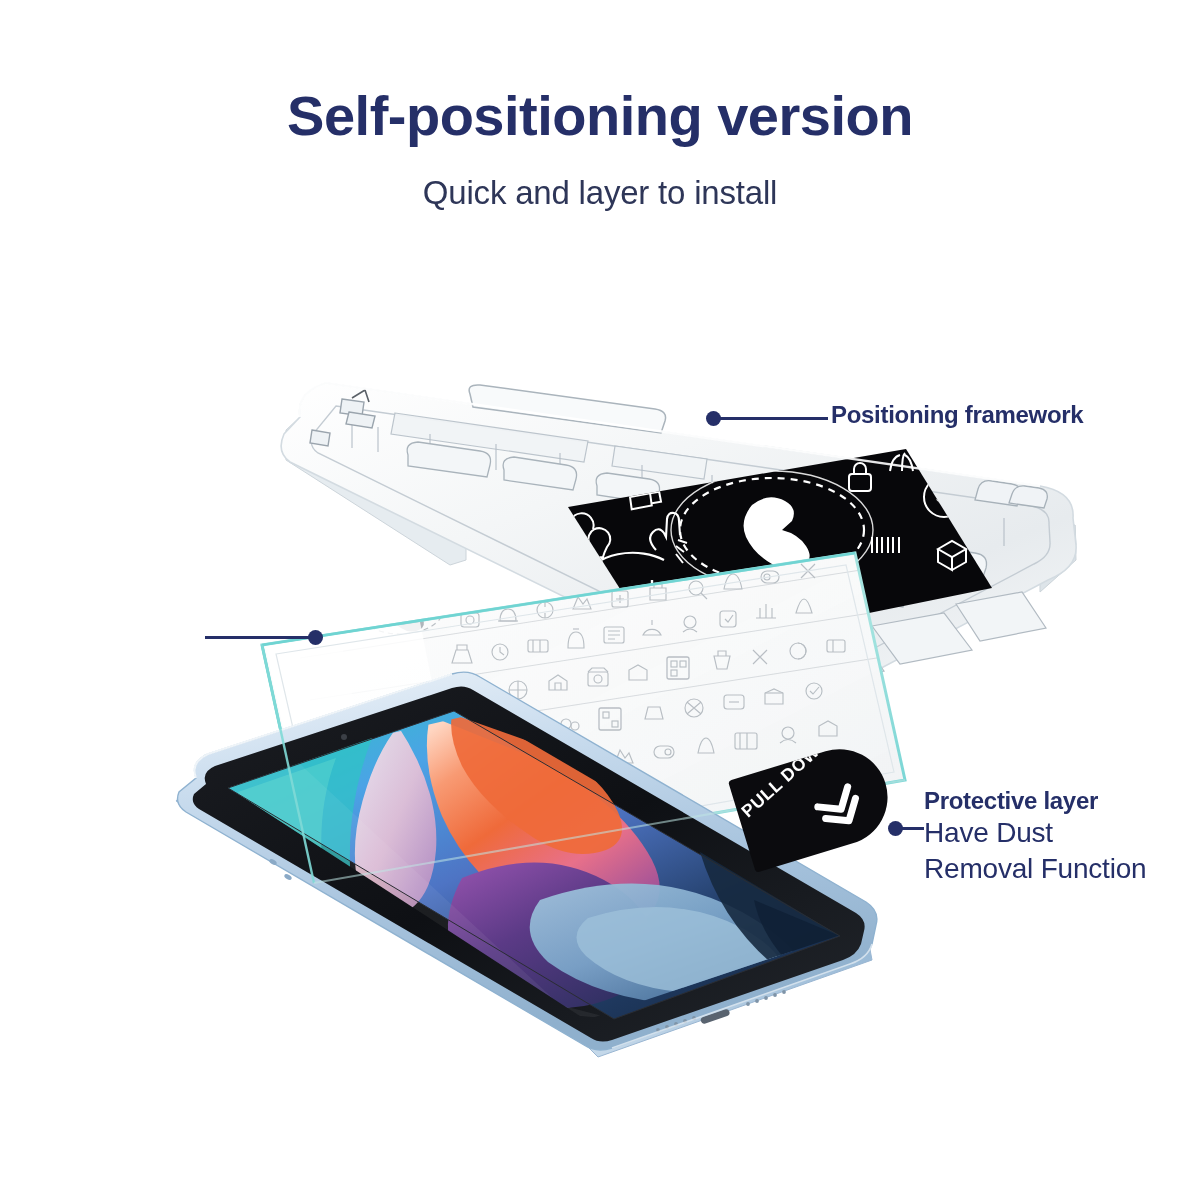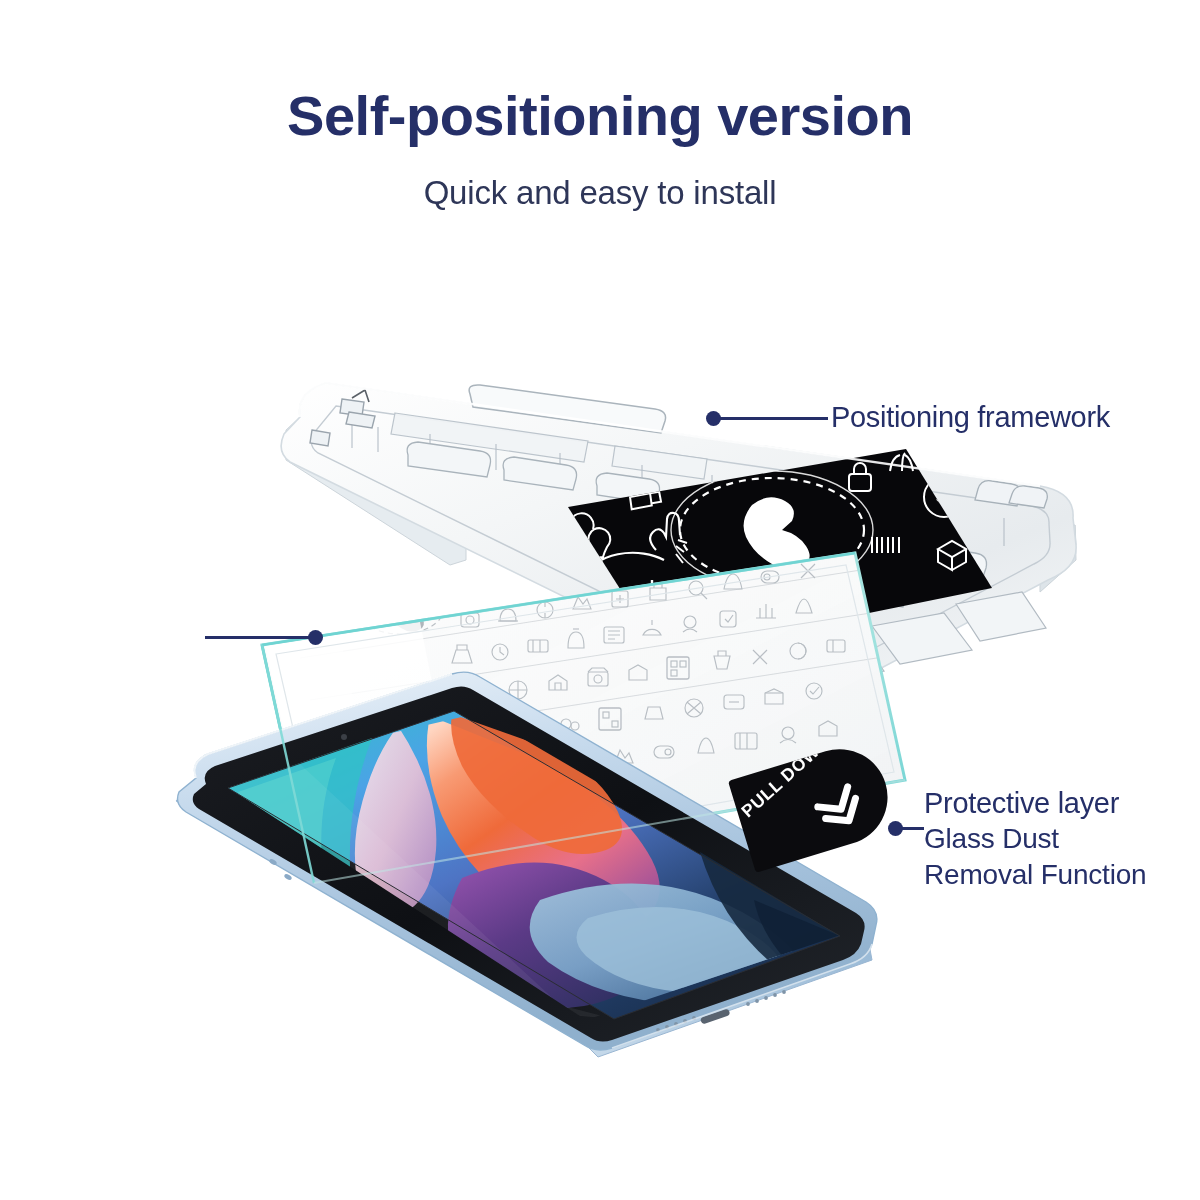--- a/index.html
+++ b/index.html
@@ -48,22 +48,22 @@
     pointer-events: none;
   }
 
   
   .callout {
     position: absolute;
     color: #252f68;
     white-space: nowrap;
   }
   .callout .cl-bold {
-    font-size: 29px;
-    font-weight: normal;
+    font-size: 24px;
+    font-weight: bold;
     line-height: 1.22;
     letter-spacing: -0.3px;
   }
   .callout .cl-reg {
     font-size: 28px;
     font-weight: normal;
     line-height: 1.28;
     letter-spacing: -0.2px;
   }
   #callout-framework { left: 831px; top: 400px; }
@@ -117,21 +117,21 @@
   }
 </style>
 </head>
 <body>
 
 <div id="stage">
 
   <div id="header">
     <h1 id="title">Self-positioning version</h1>
     <div id="sub-wrap">
-      <p class="subtitle">Quick and easy to install</p>
+      <p class="subtitle">Quick and layer to install</p>
     </div>
   </div>
 
   <svg class="artlayer" viewBox="0 0 1200 1200">
     <defs>
 
       <linearGradient id="gFrameTop" x1="0" y1="0" x2="1" y2="1">
         <stop offset="0%" stop-color="#ffffff"></stop>
         <stop offset="35%" stop-color="#f4f6f7"></stop>
         <stop offset="70%" stop-color="#e7ebee"></stop>
@@ -740,17 +740,17 @@
     <div class="cl-bold">Positioning framework</div>
   </div>
 
   <div class="leader-line" id="line-glass"></div>
   <div class="leader-dot" id="dot-glass"></div>
 
   <div class="leader-line" id="line-protective"></div>
   <div class="leader-dot" id="dot-protective"></div>
   <div class="callout" id="callout-protective">
     <div class="cl-bold">Protective layer</div>
-    <div class="cl-reg">Glass Dust</div>
+    <div class="cl-reg">Have Dust</div>
     <div class="cl-reg">Removal Function</div>
   </div>
 
 </div>
 
 </body></html>

